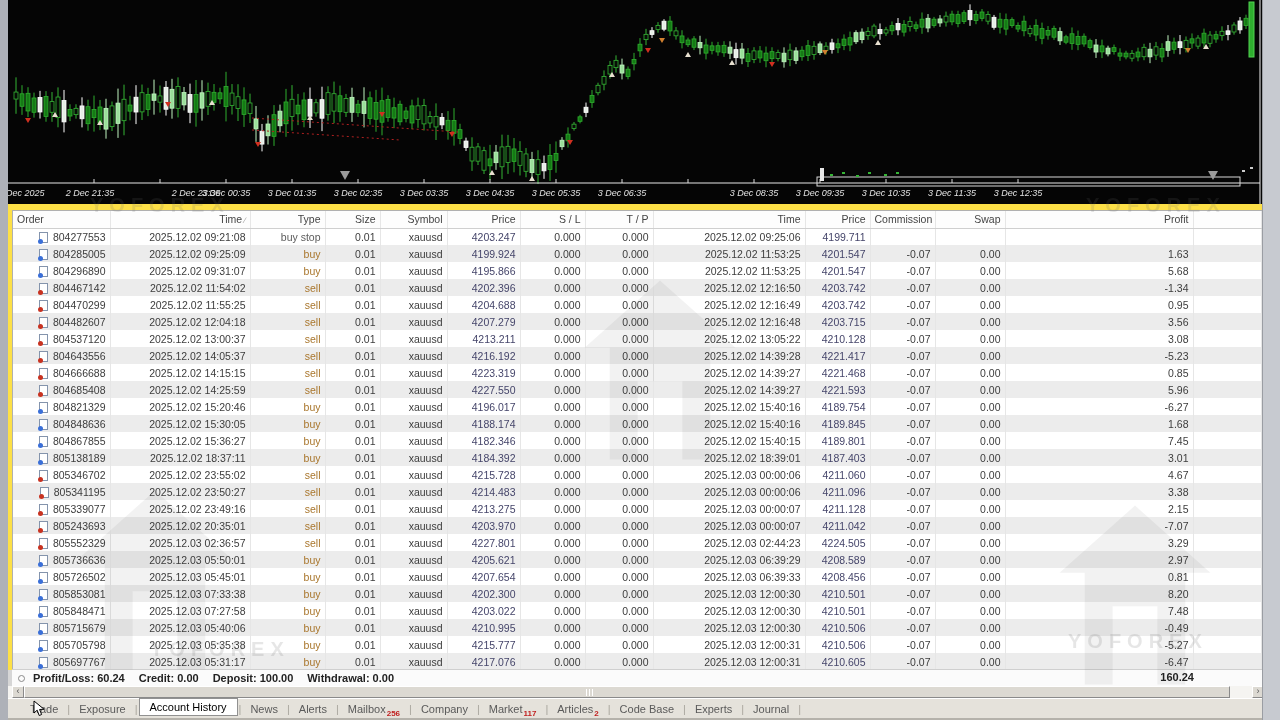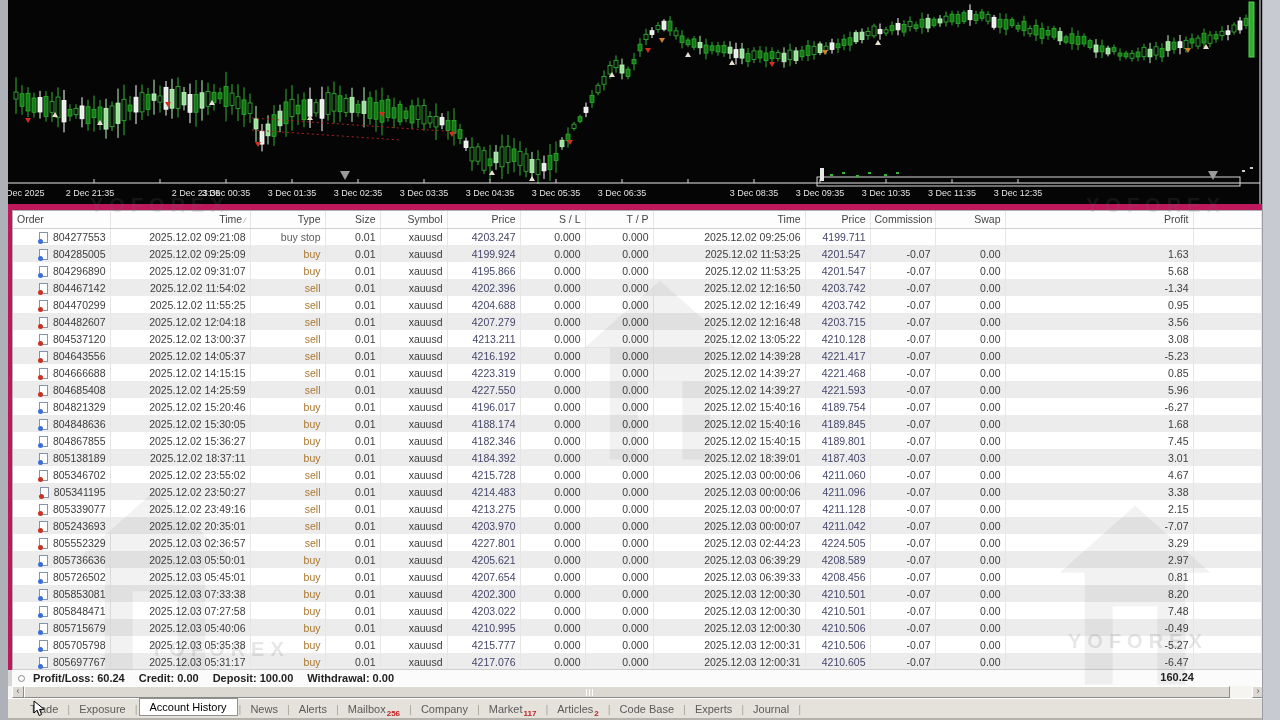--- a/index.html
+++ b/index.html
@@ -2,27 +2,27 @@
 <html><head>
 <meta charset="utf-8">
 <style>
   html,body{margin:0;padding:0;background:#888;}
   *{box-sizing:border-box;}
   .screen{position:relative;width:1280px;height:720px;overflow:hidden;
           font-family:"Liberation Sans",sans-serif;background:#d6d6d6;}
   .edge-left{position:absolute;left:0;top:0;width:8px;height:720px;background:#aeb1b8;}
   .edge-right{position:absolute;left:1262px;top:0;width:18px;height:720px;background:#c7cad0;border-left:1px solid #9a9da3;}
   
-  .chart{position:absolute;left:0;top:0;width:1280px;height:228px;}
+  .chart{position:absolute;left:0;top:0;width:1280px;height:228px;font-style:italic;}
   #chart-svg{position:absolute;left:0;top:0;width:1280px;height:204px;}
   #timeline{position:absolute;left:0;top:0;width:1262px;height:204px;pointer-events:none;}
   .tl-label{position:absolute;top:188px;font-size:9px;color:#e2e2e2;white-space:nowrap;transform:translateX(-50%);}
   .tl-label.first{transform:none;}
   
-  .panel{position:absolute;left:8px;top:204px;width:1254px;height:466px;background:#be185d;}
+  .panel{position:absolute;left:8px;top:204px;width:1254px;height:466px;background:#fde047;}
   .table-box{position:absolute;left:4px;top:6px;width:1250px;background:#fff;border-top:1px solid #b0b0b0;border-left:1px solid #b0b0b0;}
   table{border-collapse:collapse;table-layout:fixed;width:1248px;font-size:10.5px;color:#3c3c3c;}
   th{font-weight:normal;color:#444;text-align:right;height:17px;padding:0 4px;border-right:1px solid #e6e6e6;border-bottom:1px solid #cfcfcf;white-space:nowrap;overflow:hidden;background:#fdfdfd;}
   th.left{text-align:left;}
   td{height:17px;padding:0 4px;text-align:right;border-right:1px solid #e6e6e6;white-space:nowrap;overflow:hidden;}
   td.left{text-align:right;}
   tr.alt td{background:#ececec;}
   .sort-glyph{color:#999;font-size:8px;margin-left:2px;}
   .typ-buy,.typ-sell{color:#a9762c;}
   .typ-stop{color:#5c5c5c;}

